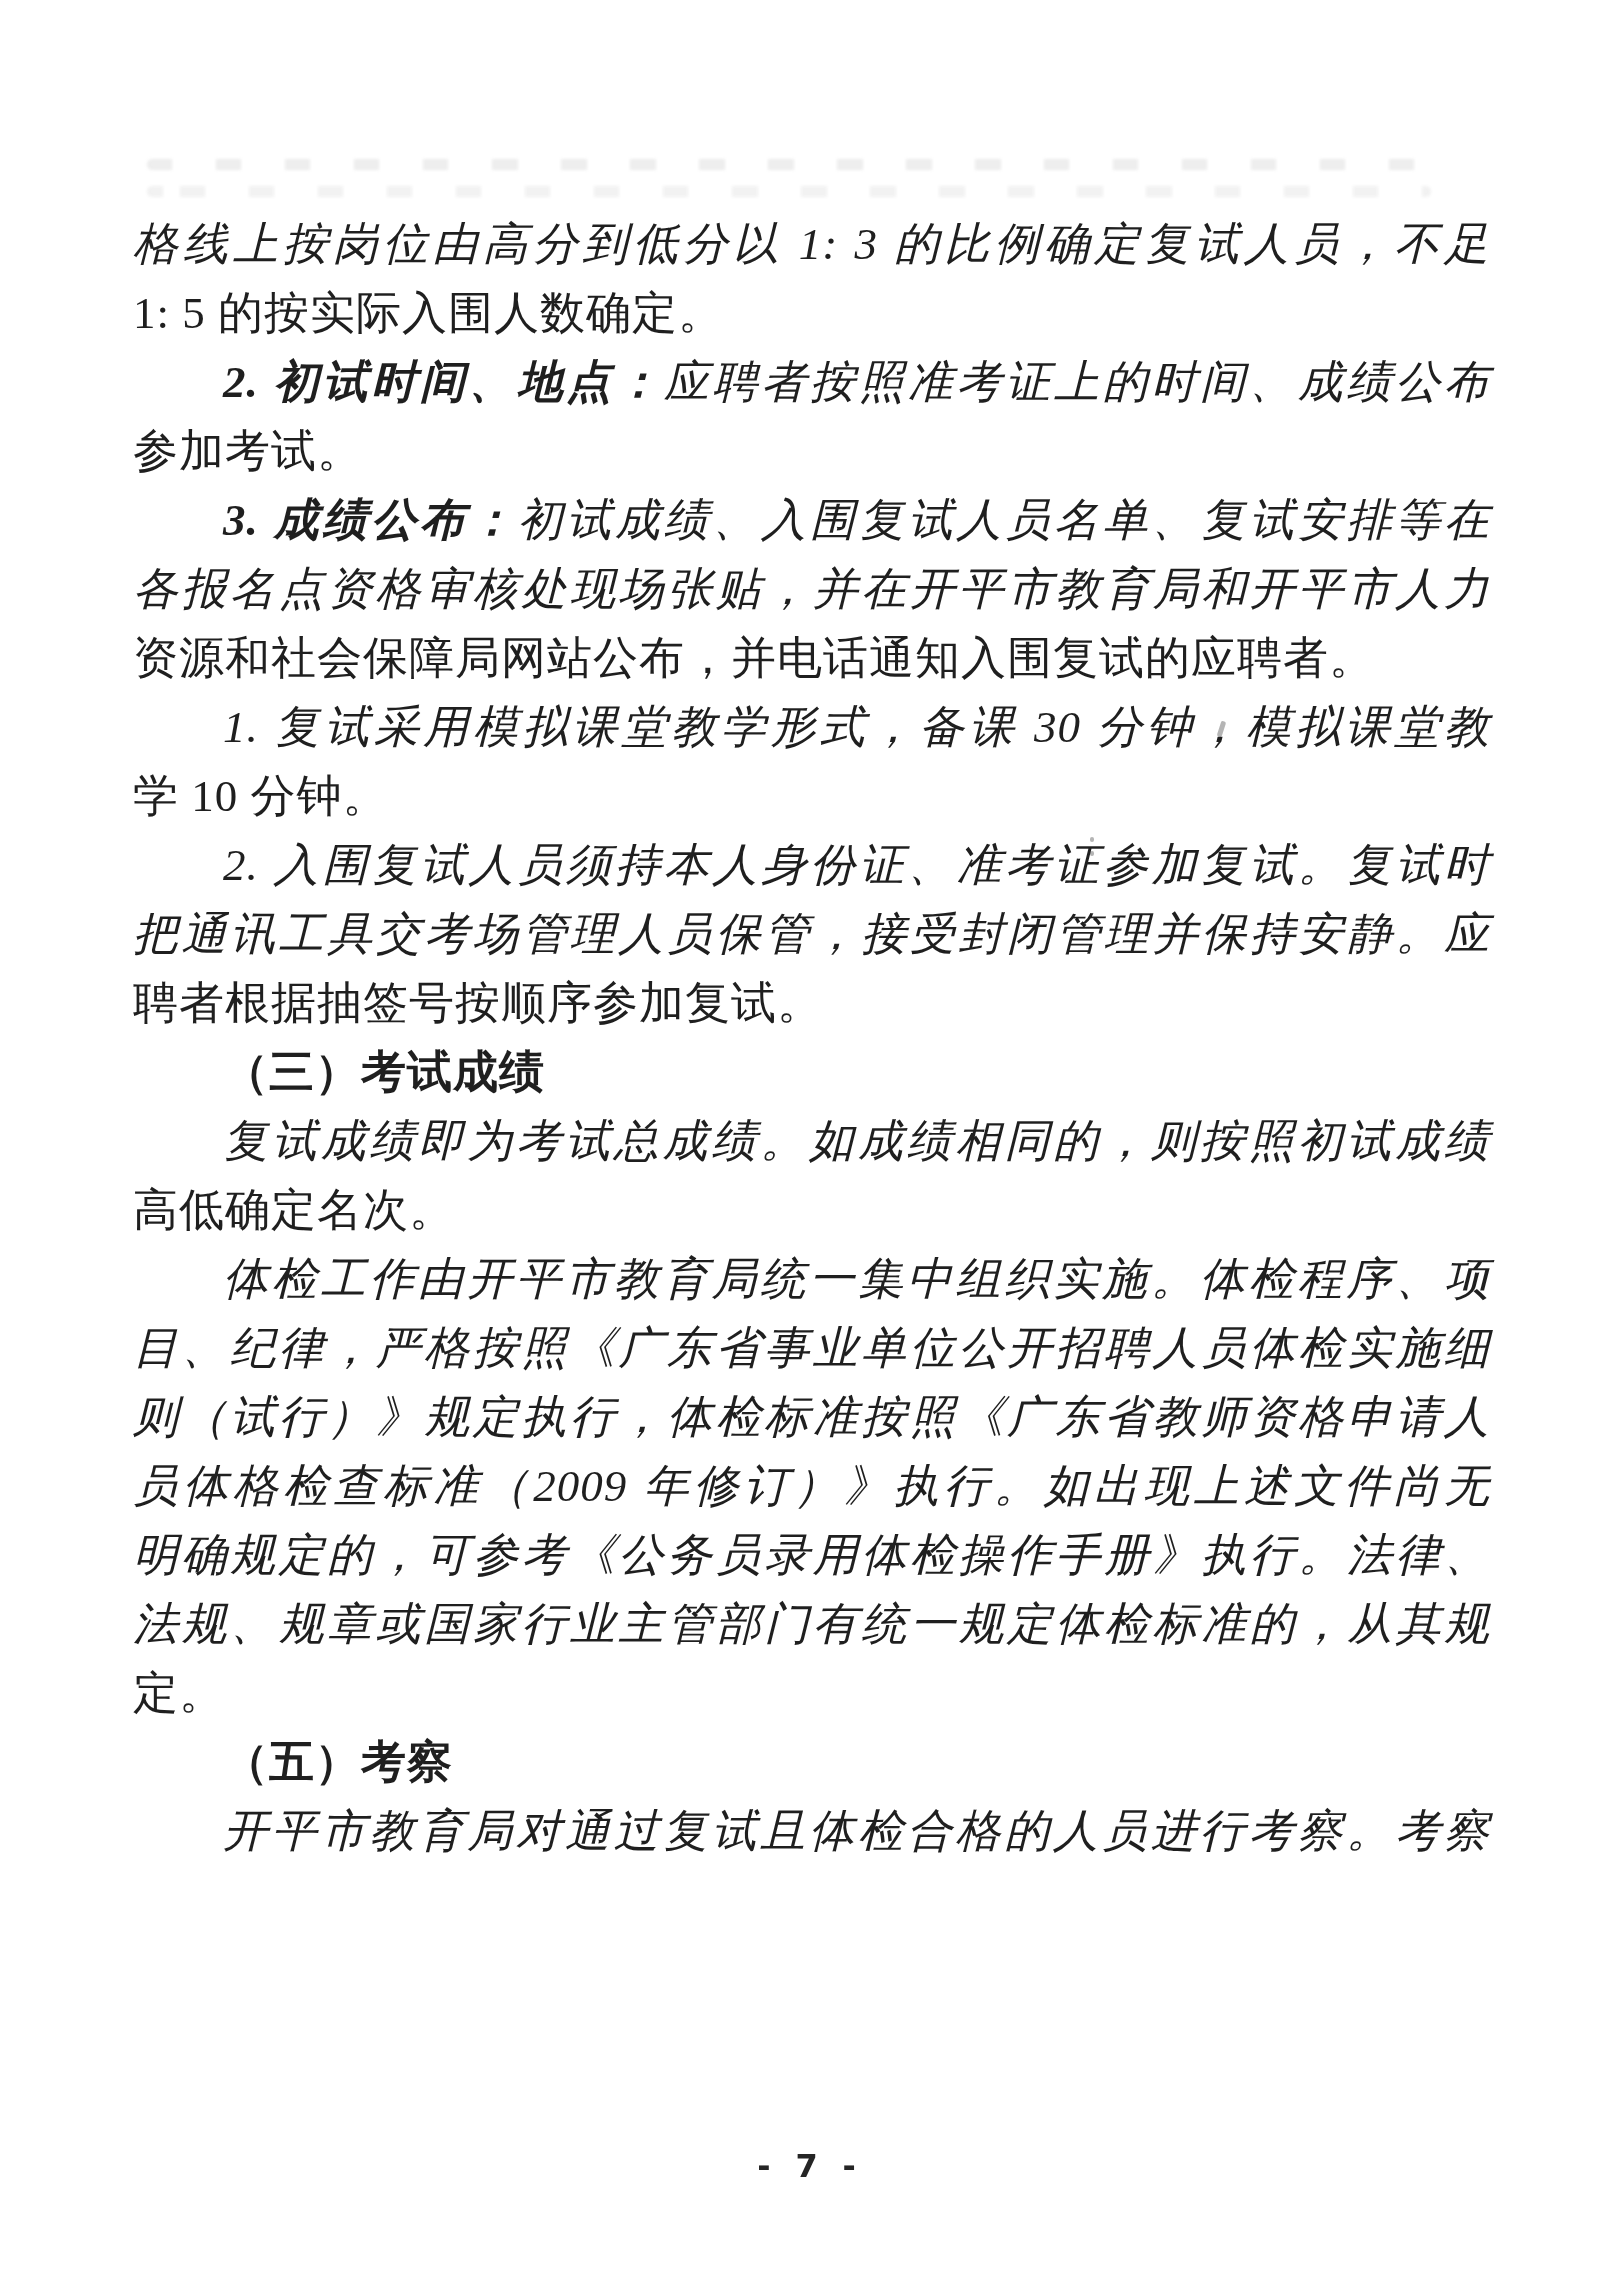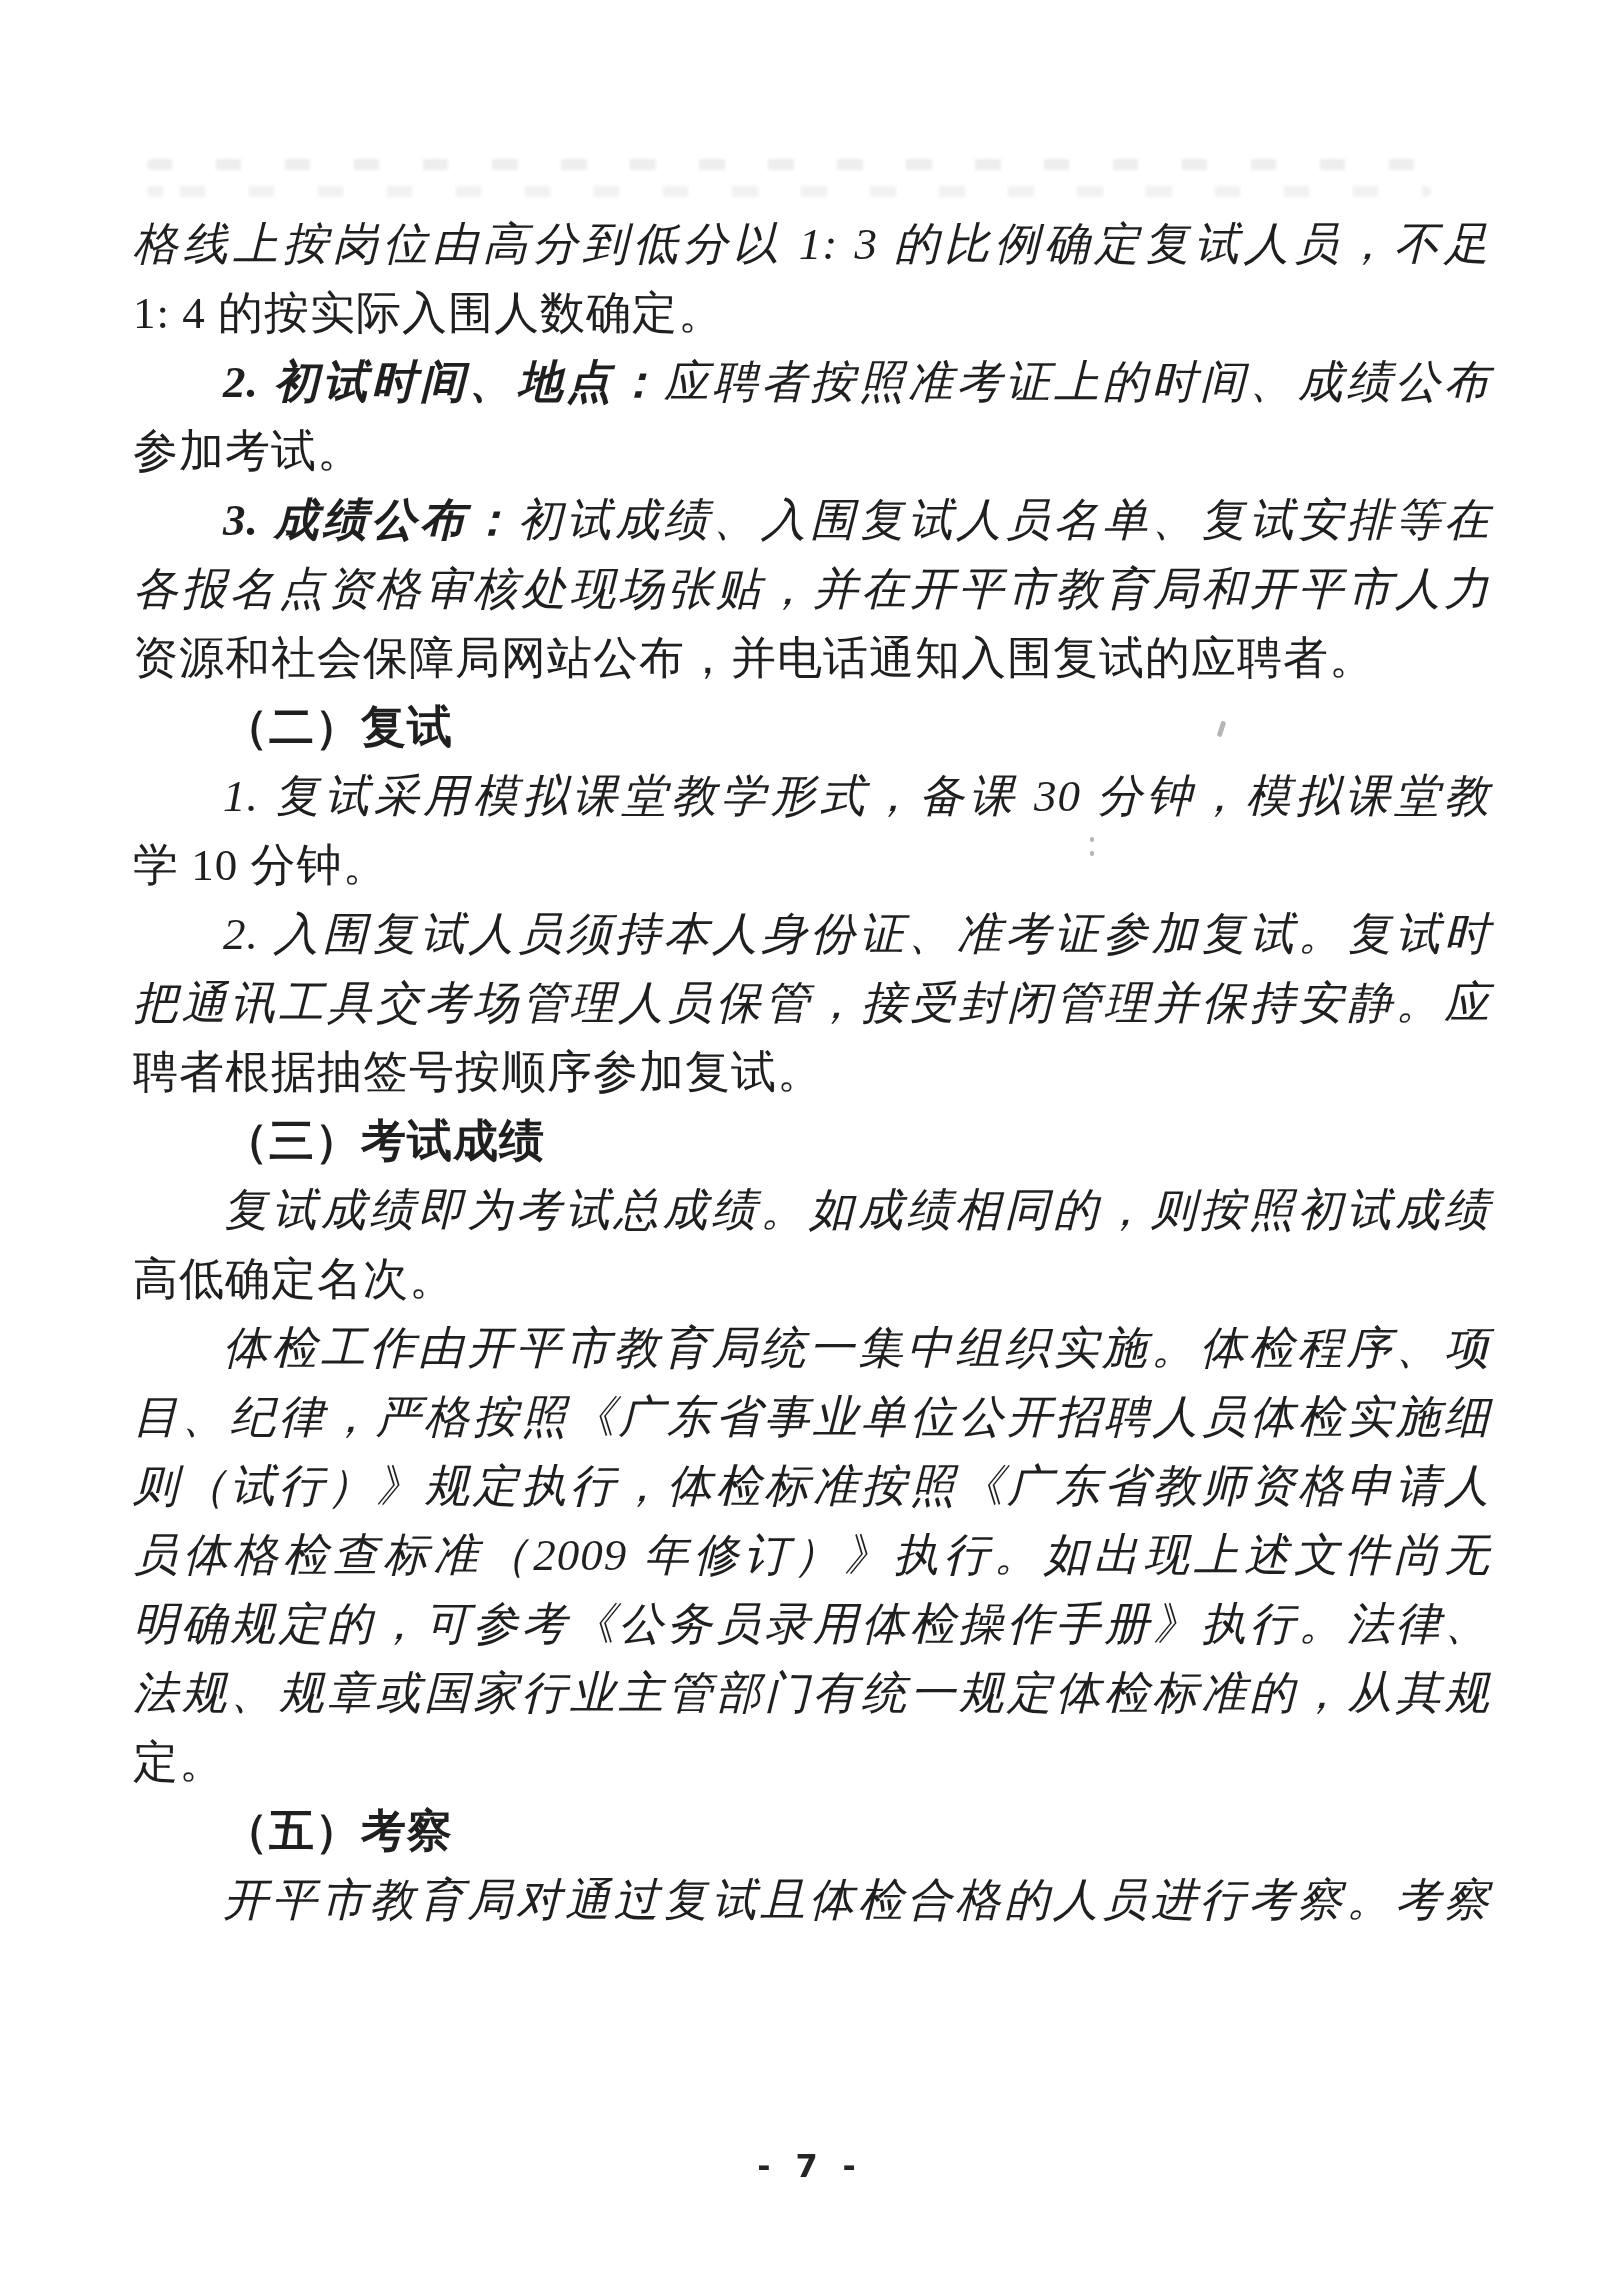--- a/index.html
+++ b/index.html
@@ -98,30 +98,29 @@
 
   <div class="smudge-row smudge-a"></div>
   <div class="smudge-row smudge-b"></div>
   <div class="blot blot-tick"></div>
   <div class="blot blot-dot-1"></div>
   <div class="blot blot-dot-2"></div>
 
   <div class="text-block">
 
     <div class="line fill">格线上按岗位由高分到低分以 1: 3 的比例确定复试人员，不足</div>
-    <div class="line">1: 4 的按实际入围人数确定。</div>
+    <div class="line">1: 5 的按实际入围人数确定。</div>
 
     <div class="line fill indent"><span class="b">2. 初试时间、地点：</span><span>应聘者按照准考证上的时间、成绩公布</span></div>
     <div class="line">参加考试。</div>
 
     <div class="line fill indent"><span class="b">3. 成绩公布：</span><span>初试成绩、入围复试人员名单、复试安排等在</span></div>
     <div class="line fill">各报名点资格审核处现场张贴，并在开平市教育局和开平市人力</div>
     <div class="line">资源和社会保障局网站公布，并电话通知入围复试的应聘者。</div>
 
-    <div class="line heading indent">（二）复试</div>
 
     <div class="line fill indent">1. 复试采用模拟课堂教学形式，备课 30 分钟，模拟课堂教</div>
     <div class="line">学 10 分钟。</div>
 
     <div class="line fill indent">2. 入围复试人员须持本人身份证、准考证参加复试。复试时</div>
     <div class="line fill">把通讯工具交考场管理人员保管，接受封闭管理并保持安静。应</div>
     <div class="line">聘者根据抽签号按顺序参加复试。</div>
 
     <div class="line heading indent">（三）考试成绩</div>
 

